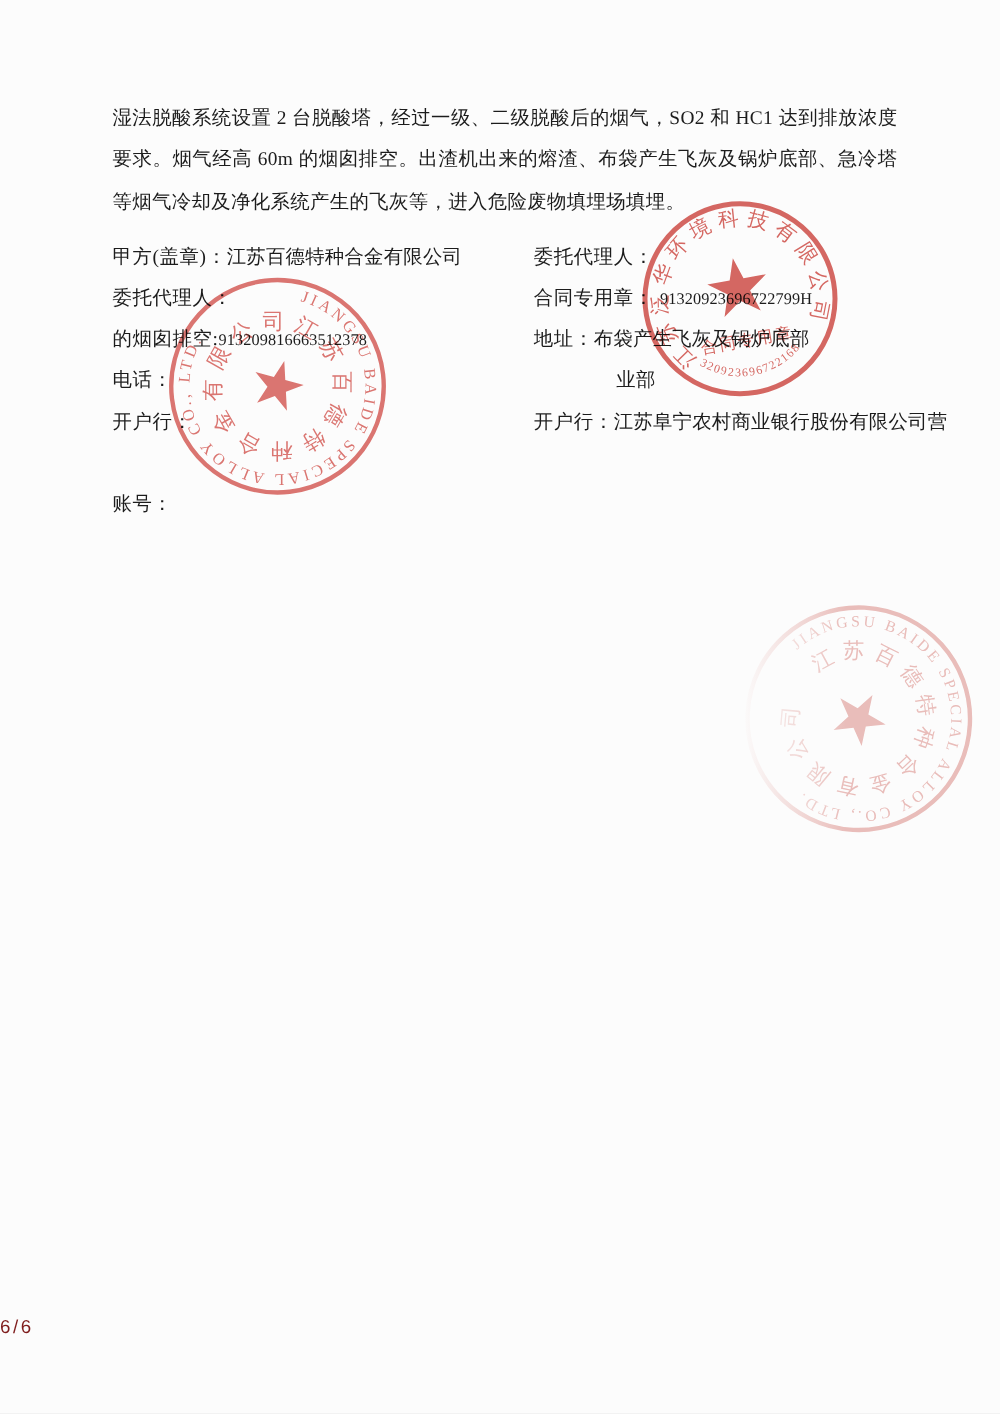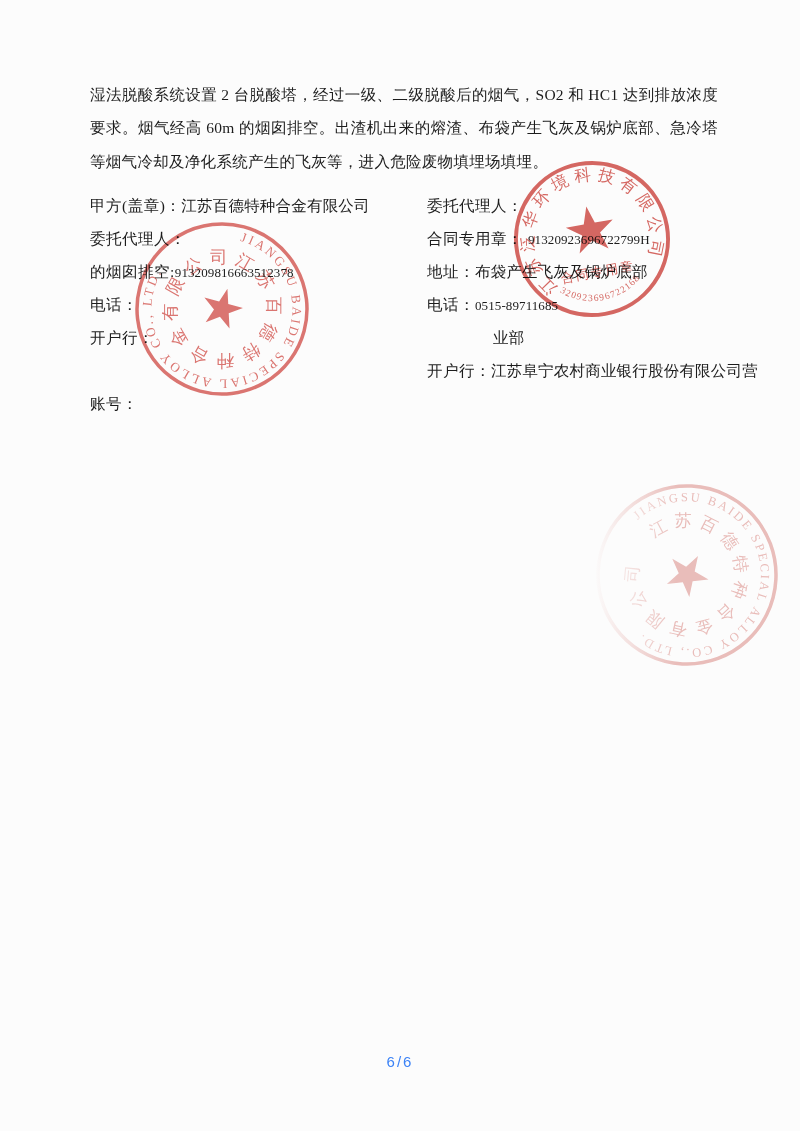--- a/index.html
+++ b/index.html
@@ -17,23 +17,23 @@
   .col{font-size:15.5px;}
   .col-a{width:337px;}
   .col-b{width:295px;}
   .row{height:33px;line-height:33px;white-space:nowrap;}
   .row .lab{letter-spacing:.5px;text-align:right;}
   .row .val{letter-spacing:.2px;}
   .val.num{font-size:13px;letter-spacing:.1px;}
   .gapval{margin-left:5px;text-align:right;}
   .cont{padding-left:66px;}
   .pagenum{
-    position:absolute;left:0;top:1053px;width:800px;text-align:center;
+    position:absolute;left:0;top:1053px;width:800px;text-align:left;
     font-family:"Liberation Sans","DejaVu Sans",sans-serif;
-    font-size:15px;letter-spacing:2px;color:#3b82f6;
+    font-size:15px;letter-spacing:2px;color:#7f1d1d;
   }
   .seal{position:absolute;mix-blend-mode:multiply;}
   .seal svg{display:block;}
   #seal-a{left:129px;top:216px;opacity:.8;}
   #seal-b{left:508px;top:155px;opacity:.82;}
   #seal-c{left:594px;top:482px;opacity:.55;}
   .fade-cover{
     position:absolute;left:560px;top:462px;width:150px;height:250px;
     background:linear-gradient(to right, #fcfcfc 22%, rgba(252,252,252,0) 78%);
     pointer-events:none;
@@ -73,23 +73,20 @@
 
     <div class="col col-b">
       <div class="row">
         <span class="lab">委托代理人：</span><span class="val"></span>
       </div>
       <div class="row">
         <span class="lab">合同专用章：</span><span class="val num gapval">91320923696722799H</span>
       </div>
       <div class="row">
         <span class="lab">地址：</span><span class="val">布袋产生飞灰及锅炉底部</span>
-      </div>
-      <div class="row">
-        <span class="lab">电话：</span><span class="val num">0515-89711685</span>
       </div>
       <div class="row cont">
         <span class="val">业部</span>
       </div>
       <div class="row">
         <span class="lab">开户行：</span><span class="val">江苏阜宁农村商业银行股份有限公司营</span>
       </div>
     </div>
   </div>
 

